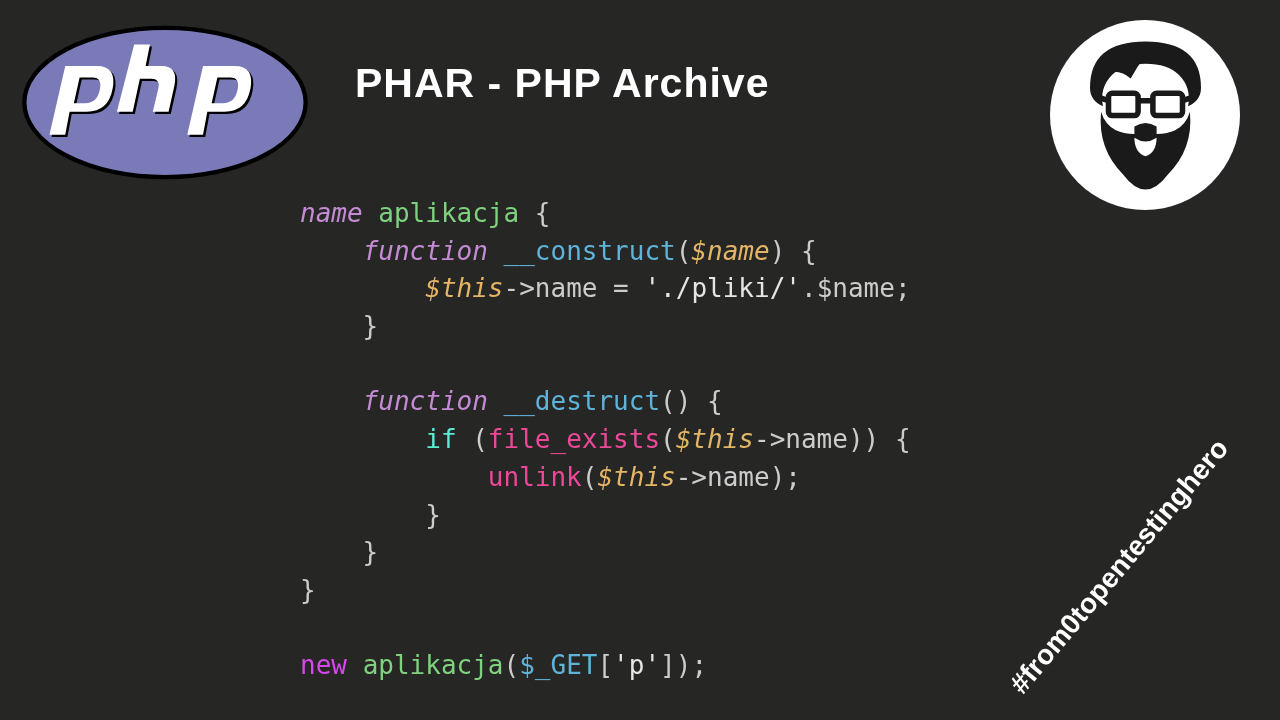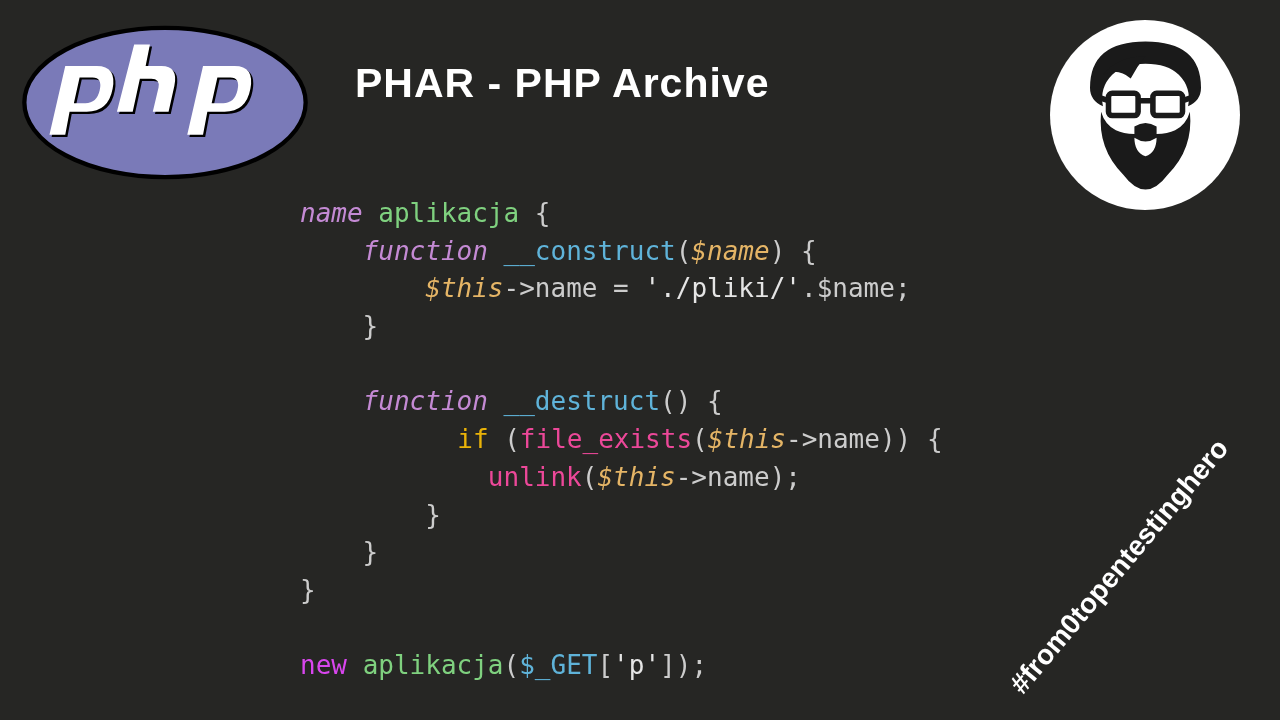--- a/index.html
+++ b/index.html
@@ -54,21 +54,21 @@
     position: absolute;
     top: 195px;
     left: 300px;
     font-family: "Consolas", "Monaco", monospace;
     font-size: 26px;
     line-height: 1.45;
     white-space: pre;
   }
   .kw-class   { color: #c48ad4; font-style: italic; }
   .kw-func    { color: #c48ad4; font-style: italic; text-align: center; }
-  .kw-if      { color: #eab308; margin-left: 32px; }
+  .kw-if      { color: #5eead4; }
   .kw-new     { color: #d946ef; }
   .cls        { color: #7fd17f; }
   .fn         { color: #5fb3d9; }
   .builtin    { color: #ec4899; }
   .var        { color: #e5b566; font-style: italic; text-align: right; }
   .param      { color: #e5b566; font-style: italic; }
   .gvar       { color: #5fb3d9; }
   .punct      { color: #cccccc; }
   .op         { color: #cccccc; }
   .prop       { color: #cccccc; }

